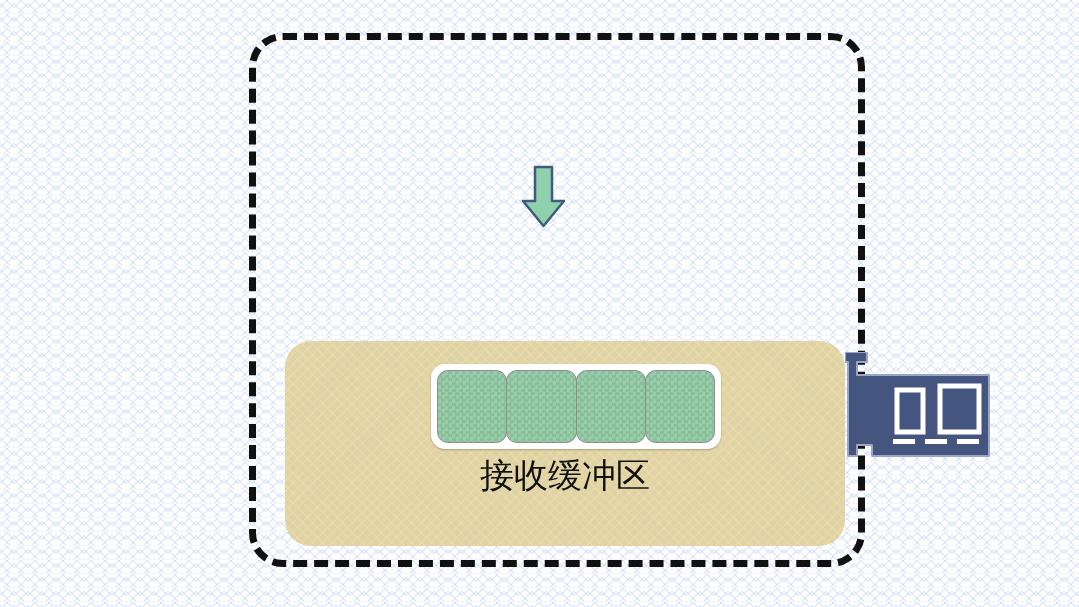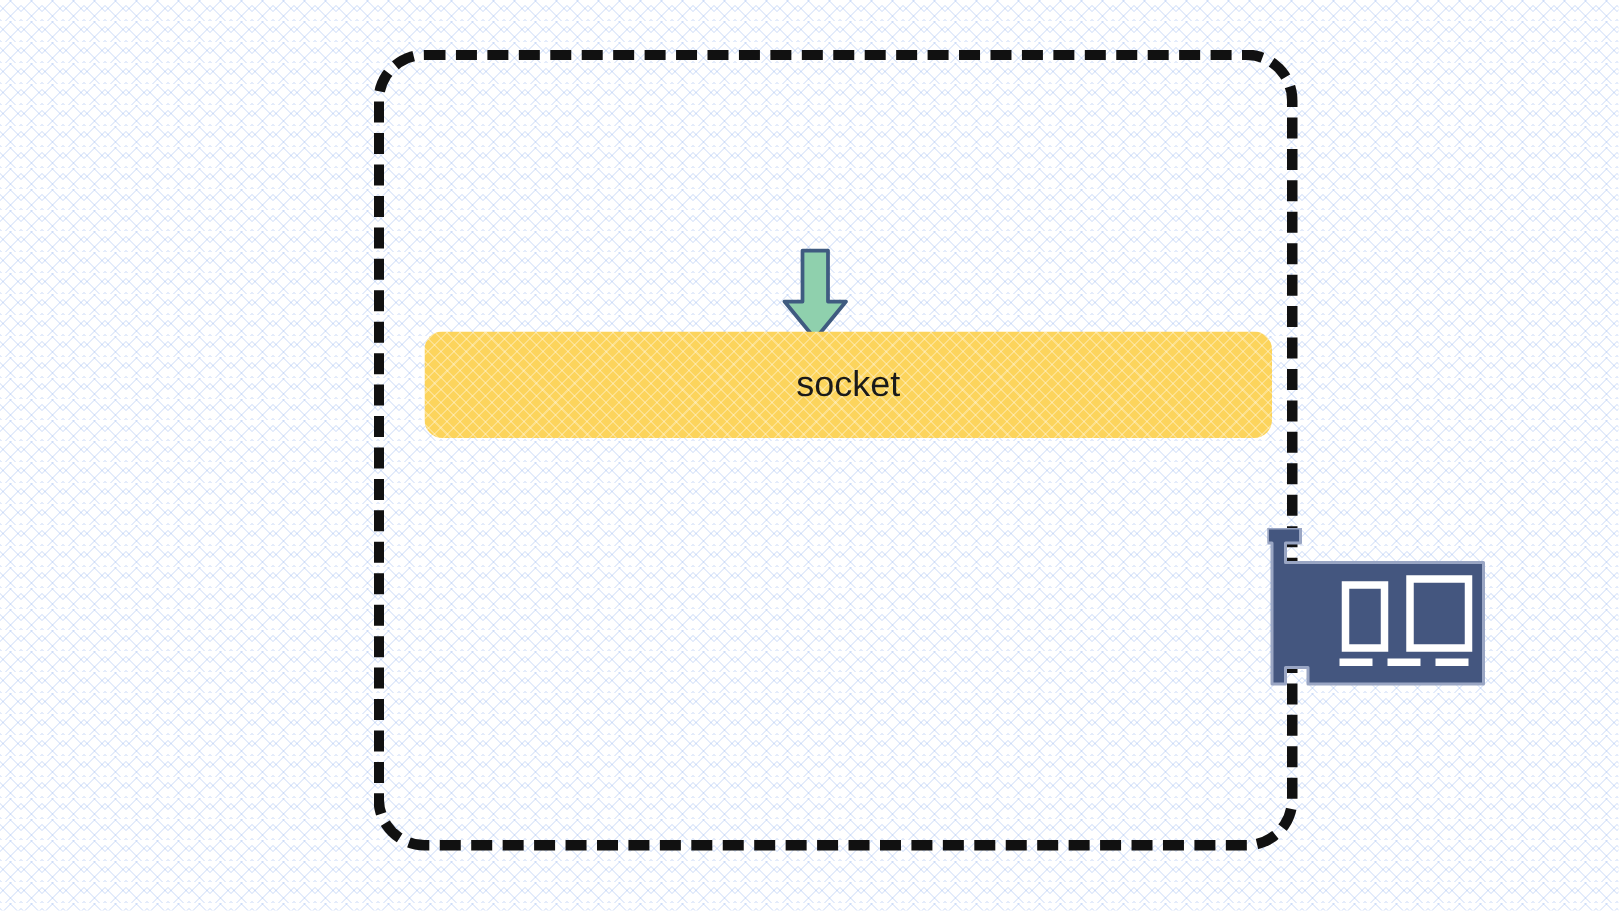--- a/index.html
+++ b/index.html
@@ -109,24 +109,30 @@
 
   <div class="host-boundary"></div>
 
 
   <div class="flow-arrow">
     <svg width="45" height="63" viewBox="0 0 45 63">
       <path d="M14 2 L31 2 L31 36 L43 36 L22.5 61 L2 36 L14 36 Z" fill="#8fd0ad" stroke="#3f5b80" stroke-width="2.5" stroke-linejoin="round"></path>
     </svg>
   </div>
 
-  <div class="socket-bar">
-    <span>socket</span>
+
+  <div class="buffer-box">
+    <div class="cell-strip">
+      <div class="cell"></div>
+      <div class="cell"></div>
+      <div class="cell"></div>
+      <div class="cell"></div>
+    </div>
+    <div class="buffer-label">接收缓冲区</div>
   </div>
-
 
   <div class="nic-card">
     <svg width="163" height="122" viewBox="0 0 163 122">
       <path d="M0 0 L22 0 L22 10 L12 10 L12 23 L144 23 L144 104 L27 104 L27 93 L12 93 L12 104 L3 104 L3 10 L0 10 Z" fill="#44567f" stroke="#9aa6c4" stroke-width="2" stroke-linejoin="round"></path>
       <rect x="52" y="38" width="26" height="42" fill="#44567f" stroke="#ffffff" stroke-width="5"></rect>
       <rect x="95" y="34" width="39" height="46" fill="#44567f" stroke="#ffffff" stroke-width="5"></rect>
       <rect x="48" y="87" width="22" height="5" fill="#ffffff"></rect>
       <rect x="80" y="87" width="22" height="5" fill="#ffffff"></rect>
       <rect x="112" y="87" width="22" height="5" fill="#ffffff"></rect>
     </svg>

